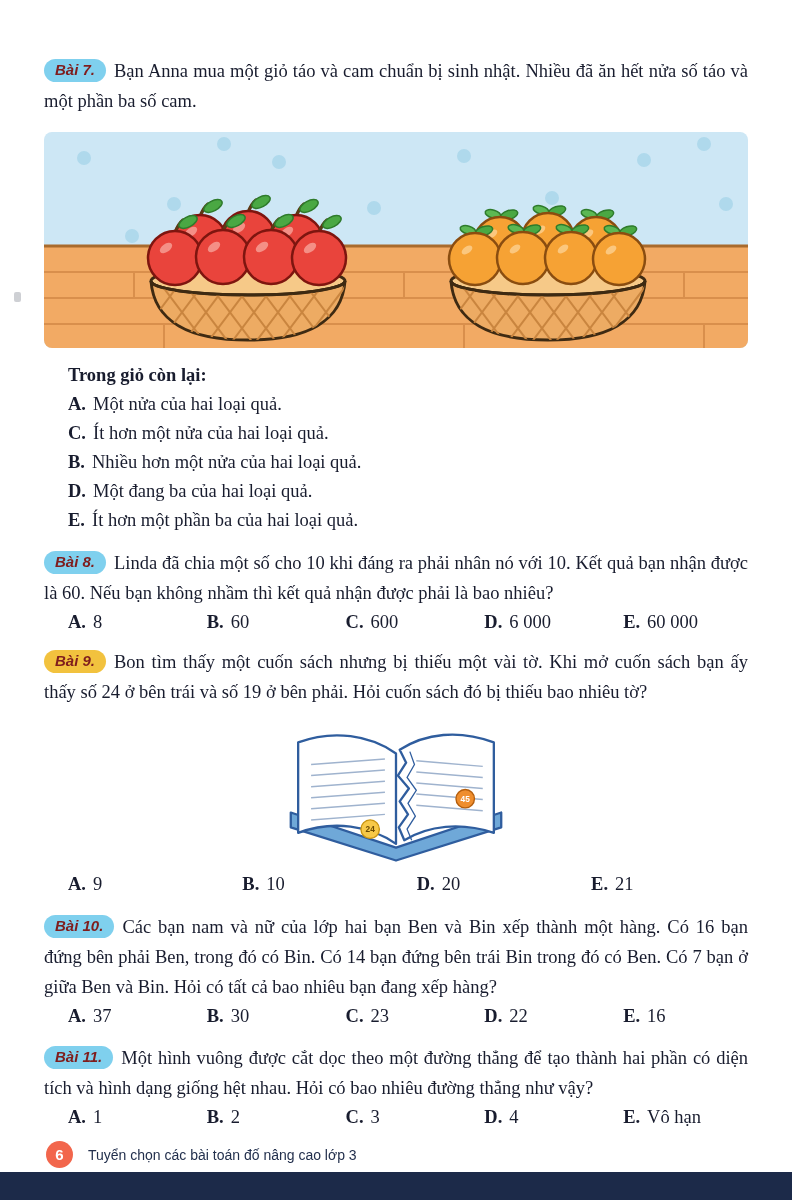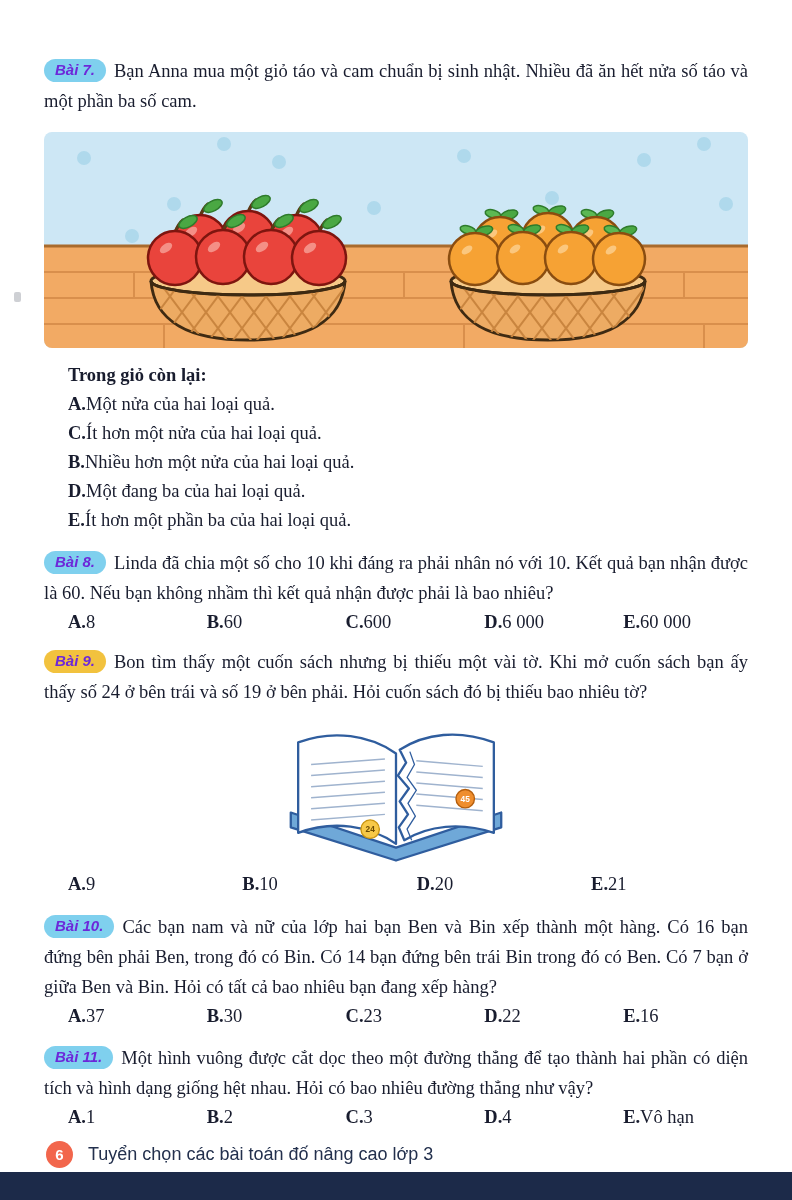--- a/index.html
+++ b/index.html
@@ -9,51 +9,51 @@
     background: #ffffff; color: #181c2e;
     font-family: "Liberation Serif", serif;
   }
   .page { padding: 56px 44px 0 44px; }
 
   .ptext { margin: 0; font-size: 18.5px; line-height: 30px; text-align: justify; }
   .badge {
     display: inline-block; font-family: "Liberation Sans", sans-serif;
     font-style: italic; font-weight: 700; font-size: 15px; line-height: 20px;
     padding: 1px 11px 2px 11px; border-radius: 13px; margin-right: 8px;
-    position: relative; top: -2px; color: #6d28d9; white-space: nowrap;
+    position: relative; top: -2px; color: #7f1d1d; white-space: nowrap;
   }
   .badge-blue   { background: #7fd0ee; }
   .badge-yellow { background: #f2c23e; }
 
   .fruit-illo { margin: 16px 0 12px 0; border-radius: 8px; overflow: hidden; height: 216px; }
   .fruit-illo svg { display: block; }
 
   .intro { margin: 0; font-size: 18.5px; line-height: 30px; padding-left: 24px; font-weight: bold; }
   .opts-list { padding-left: 24px; font-size: 18.5px; }
   .optline { line-height: 29px; }
   .opts-row { display: flex; padding-left: 24px; font-size: 18.5px; line-height: 29px; }
   .opts-row .opt { flex: 1 1 0; }
   .opts-row .opt:last-child { flex: 0.9 1 0; }
-  .ov { margin-left: 0; }
+  .ov { margin-left: 7px; }
 
   .sec8  { margin-top: 13px; }
   .sec9  { margin-top: 10px; }
   .sec10 { margin-top: 13px; }
   .sec11 { margin-top: 12px; }
 
   .book-illo { width: 240px; margin: 4px auto 4px auto; }
   .book-illo svg { display: block; width: 240px; }
 
   .footer { position: absolute; left: 46px; bottom: 32px; display: flex; align-items: center; gap: 15px; }
   .pnum {
     width: 27px; height: 27px; border-radius: 50%; background: #f2664c; color: #fff;
     font-family: "Liberation Sans", sans-serif; font-weight: 700; font-size: 15px;
     display: flex; align-items: center; justify-content: center;
   }
-  .ftitle { font-family: "Liberation Sans", sans-serif; font-size: 18px; color: #23304d; }
+  .ftitle { font-family: "Liberation Sans", sans-serif; font-size: 14px; color: #23304d; }
   .bottom-bar { position: absolute; left: 0; right: 0; bottom: 0; height: 28px; background: #1c2a49; }
   .artifact { position: absolute; left: 14px; top: 292px; width: 7px; height: 10px; background: #b9bcc2; border-radius: 2px; opacity: .7; }
 </style>
 </head>
 <body>
 
 <div class="page">
 
   <section>
     <p class="ptext"><span class="badge badge-blue">Bài 7.</span><span>Bạn Anna mua một giỏ táo và cam chuẩn bị sinh nhật. Nhiều đã ăn hết nửa số táo và một phần ba số cam.</span></p>

